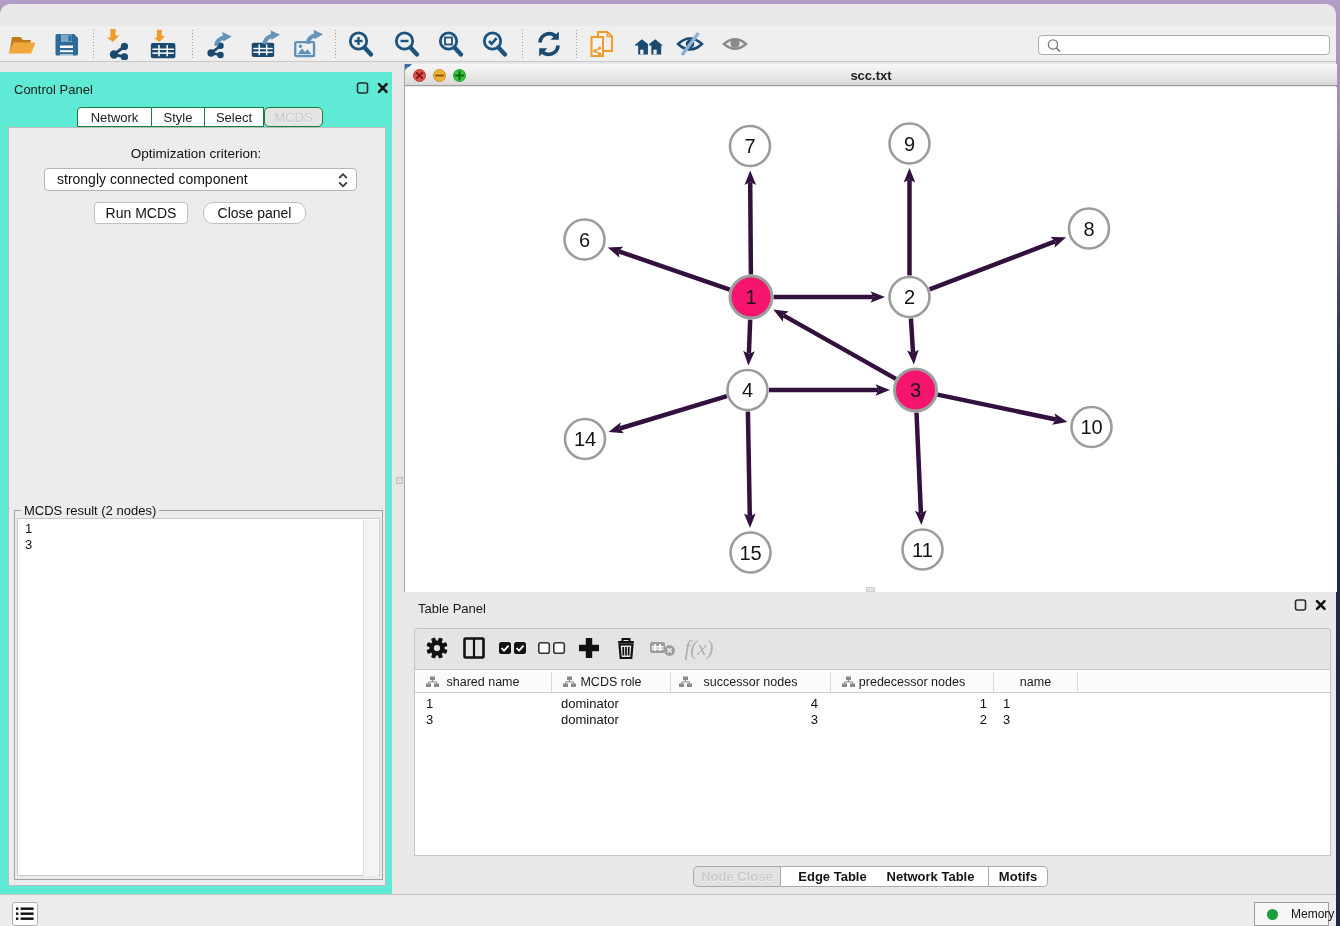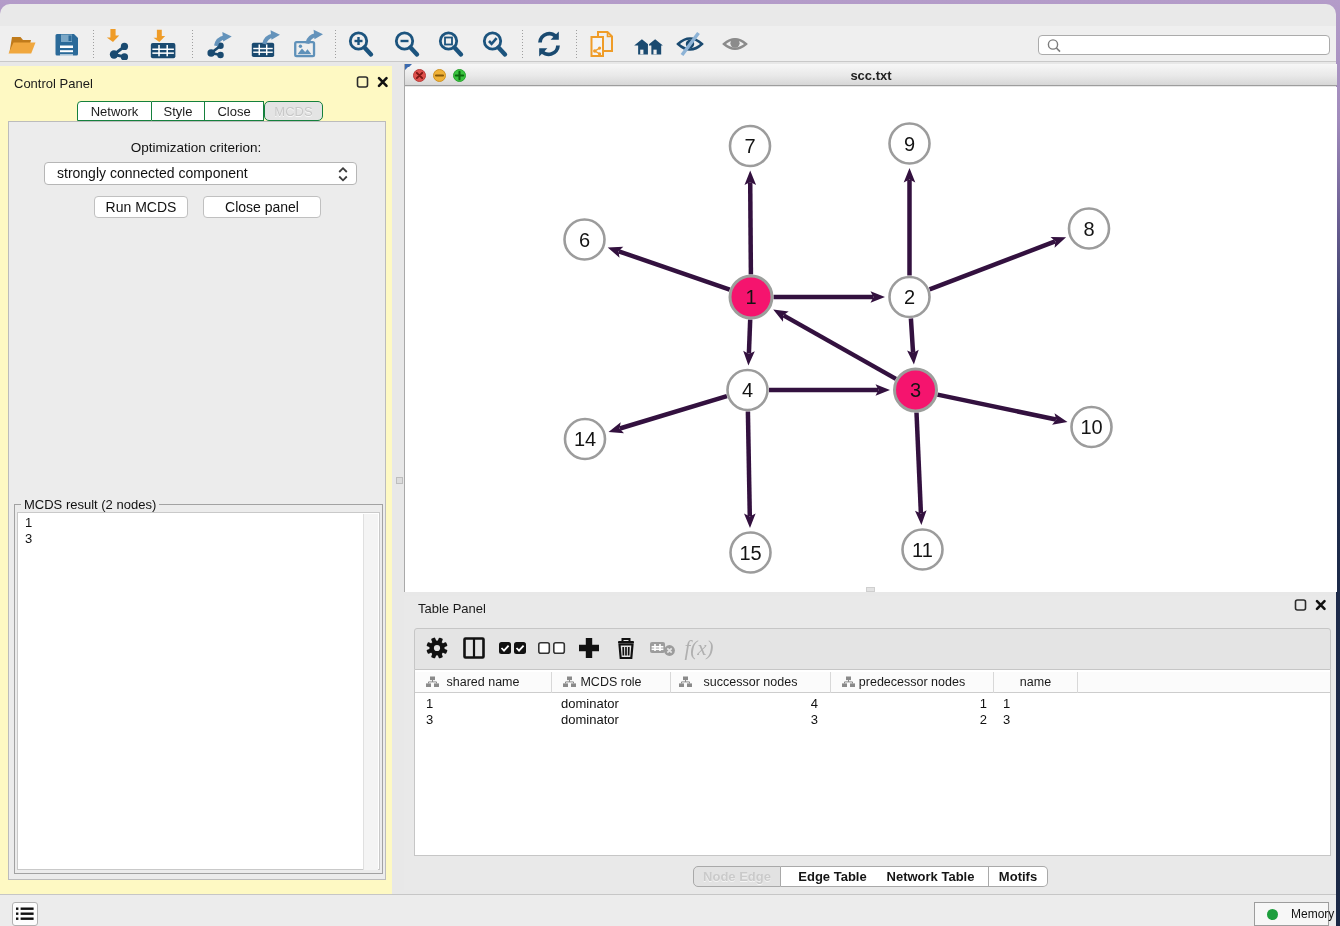--- a/index.html
+++ b/index.html
@@ -28,21 +28,21 @@
 }
 .sep { position:absolute; top:4px; height:28px; width:1px;
   background-image:linear-gradient(#9f9f9f 33%, rgba(0,0,0,0) 0%);
   background-size:1px 3px; }
 .ticon { position:absolute; top:2px; width:34px; height:32px; }
 #search { position:absolute; left:1038px; top:9px; width:292px; height:20px;
   background:#fff; border:1px solid #ababab; border-radius:4px; }
 
 #main { position:absolute; left:0; top:58px; width:1336px; height:832px; background:#e8e8e8; }
 
-#cpanel { position:absolute; left:0; top:4px; width:392px; height:832px; background:#fef9c3;text-decoration:underline; }
+#cpanel { position:absolute; left:0; top:10px; width:392px; height:832px; background:#5eead4;text-decoration:underline; }
 .ptitle { font-size:13px; color:#1a1a1a; }
 #cp-tabsarea { position:absolute; left:8px; top:55px; width:378px; height:759px;
   border:1px solid #bcbcbc; background:#ececec; }
 .tab { position:absolute; top:35px; height:20px; background:#fff; border:1px solid #15803d;
   font-size:13px; color:#1c1c1c; text-align:center; line-height:19px; }
 .tabsel { background:#e4e4e4; color:#c8c8c8; text-shadow:0 1px 0 #f8f8f8; border-radius:5px !important; }
 #optlabel { position:absolute; left:0; top:74px; width:392px; text-align:center;
   font-size:13.5px; color:#111; }
 #dropdown { position:absolute; left:44px; top:96px; width:313px; height:23px;
   background:#fff; border:1px solid #b6b6b6; border-radius:4px;
@@ -226,32 +226,32 @@
   </div>
   <div id="main">
     <div id="cpanel">
       <div class="ptitle" style="position:absolute;left:14px;top:10px;">Control Panel</div>
       <svg width="34" height="14" viewBox="0 0 34 14" style="position:absolute;left:356px;top:9px;">
           <rect x="1.5" y="2" width="10" height="10" rx="2" fill="none" stroke="#2c2c2c" stroke-width="1.6"></rect>
           <path d="M23 3.2 L30.5 10.8 M30.5 3.2 L23 10.8" stroke="#111" stroke-width="2.6" stroke-linecap="round"></path>
         </svg>
       <div class="tab" style="left:77px; width:75px; border-radius:4px 0 0 0;">Network</div>
       <div class="tab" style="left:152px; width:53px; border-left:none;">Style</div>
-      <div class="tab" style="left:205px; width:59px; border-left:none;">Close</div>
+      <div class="tab" style="left:205px; width:59px; border-left:none;">Select</div>
       <div class="tab tabsel" style="left:264px; width:59px; border-radius:0 4px 4px 0;">MCDS</div>
       <div id="cp-tabsarea"></div>
       <div id="optlabel">Optimization criterion:</div>
       <div id="dropdown">strongly connected component
         <svg width="14" height="17" viewBox="0 0 14 17" style="position:absolute;right:6px;top:3px;">
             <path d="M3.2 6 L7 2.2 L10.8 6" fill="none" stroke="#3c3c3c" stroke-width="1.8"></path>
             <path d="M3.2 10.5 L7 14.3 L10.8 10.5" fill="none" stroke="#3c3c3c" stroke-width="1.8"></path>
           </svg>
       </div>
       <div class="btn" style="left:94px; width:94px;">Run MCDS</div>
-      <div class="btn" style="left:203px; width:118px;">Close panel</div>
+      <div class="btn" style="left:203px; width:103px;border-radius:10px;">Close panel</div>
       <div id="fieldset">
         <div id="fieldlegend">MCDS result (2 nodes)</div>
         <div id="fieldtext">1<br>3
           <div id="fieldscroll"></div>
         </div>
       </div>
     </div>
     <div id="divider-grip"></div>
     <div id="netframe">
       <div id="nettitle">
@@ -428,21 +428,21 @@
           <div class="tc" style="left:588px;">1</div>
         </div>
         <div class="trow" style="top:42px;">
           <div class="tc" style="left:11px;">3</div>
           <div class="tc" style="left:146px;">dominator</div>
           <div class="tc num" style="left:256px; width:147px;">3</div>
           <div class="tc num" style="left:416px; width:156px;">2</div>
           <div class="tc" style="left:588px;">3</div>
         </div>
       </div>
-      <div class="btab btabsel" style="left:289px; width:88px; border-radius:5px 0 0 5px;">Node Edge</div>
+      <div class="btab btabsel" style="left:289px; width:88px; border-radius:5px 0 0 5px;">Node Close</div>
       <div class="btab" style="left:377px; width:104px; border-left:none;">Edge Table</div>
       <div class="btab" style="left:469px; width:116px; border-left:none;">Network Table</div>
       <div class="btab" style="left:585px; width:59px; border-radius:0 5px 5px 0; border-left:none;">Motifs</div>
     </div>
   </div>
   <div id="status">
     <div id="listbtn">
         <svg width="18" height="14" viewBox="0 0 18 14" style="position:absolute;left:3px;top:4px;">
           <rect x="0" y="0.5" width="2.4" height="2.4" fill="#111"></rect>
           <rect x="4.6" y="0.5" width="13" height="2.4" fill="#111"></rect>

